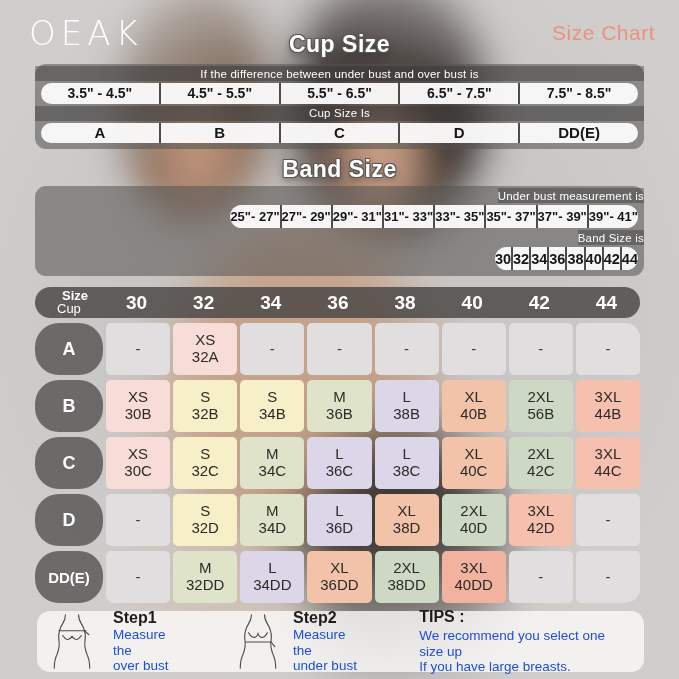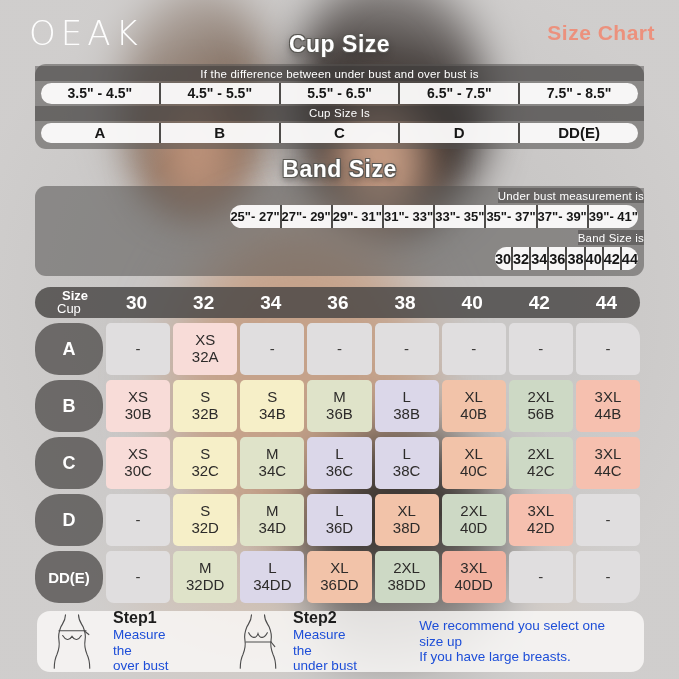--- a/index.html
+++ b/index.html
@@ -15,21 +15,21 @@
   .bd-face-right{left:330px;top:95px;width:100px;height:135px;background:#c49b83;}
   .bd-body{left:168px;top:225px;width:265px;height:340px;background:#c5a28a;filter:blur(30px);}
   .bd-dark-bottom{left:298px;top:430px;width:210px;height:270px;background:#3d3733;filter:blur(30px);}
   .bd-skin-bl{left:115px;top:545px;width:185px;height:150px;background:#cdb5a1;filter:blur(26px);}
   .bd-hand{left:532px;top:555px;width:70px;height:130px;background:#d8c2af;filter:blur(18px);}
   .vignette{position:absolute;inset:0;background:radial-gradient(ellipse 62% 60% at 50% 46%, rgba(210,208,207,0) 55%, rgba(209,207,206,.85) 92%);}
 
   
   .logo{position:absolute;left:29px;top:13px;font-family:"DejaVu Sans",sans-serif;font-weight:300;
         font-size:34px;letter-spacing:5px;color:#fdfdfd;}
-  .size-chart{position:absolute;right:24px;top:21px;font-size:21px;font-weight:700;letter-spacing:.5px;}
+  .size-chart{position:absolute;right:24px;top:21px;font-size:21px;font-weight:400;letter-spacing:.5px;}
 
   
   .section-title{position:absolute;left:0;width:100%;text-align:center;font-size:23px;font-weight:800;
      color:#fff;letter-spacing:.5px;
      text-shadow:-1px -1px 0 #5a5854,1px -1px 0 #5a5854,-1px 1px 0 #5a5854,1px 1px 0 #5a5854,0 3px 6px rgba(40,38,36,.55);}
   .title-cup{top:31px;}
   .title-band{top:156px;}
 
   
   .panel{position:absolute;left:35px;width:609px;background:rgba(84,82,80,.55);border-radius:11px;
@@ -322,17 +322,18 @@
       <path d="M12 20c3 6 8 7 10 1 2 6 7 5 10-1"></path>
       <path d="M9 30h27"></path>
       <path d="M36 30l4 5"></path>
     </svg>
     <div class="f-group g-step2-text">
       <div class="f-title">Step2</div>
       <div class="f-line">Measure the</div>
       <div class="f-line">under bust</div>
     </div>
     <div class="f-group g-tips">
+      <div class="f-title">TIPS :</div>
       <div class="f-line">We recommend you select one size up</div>
       <div class="f-line">If you have large breasts.</div>
     </div>
   </div>
 </div>
 
 </body></html>

